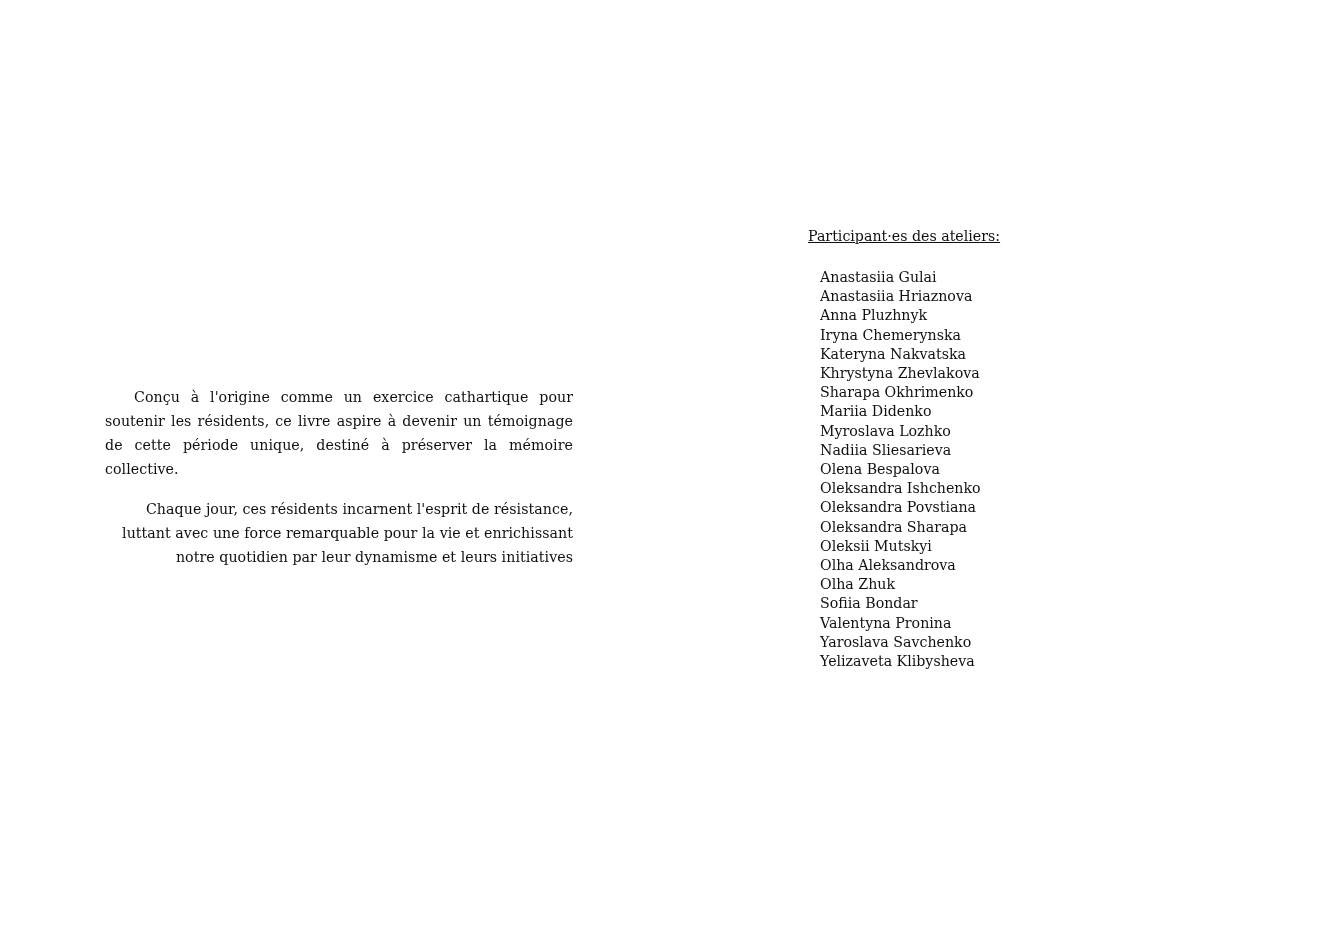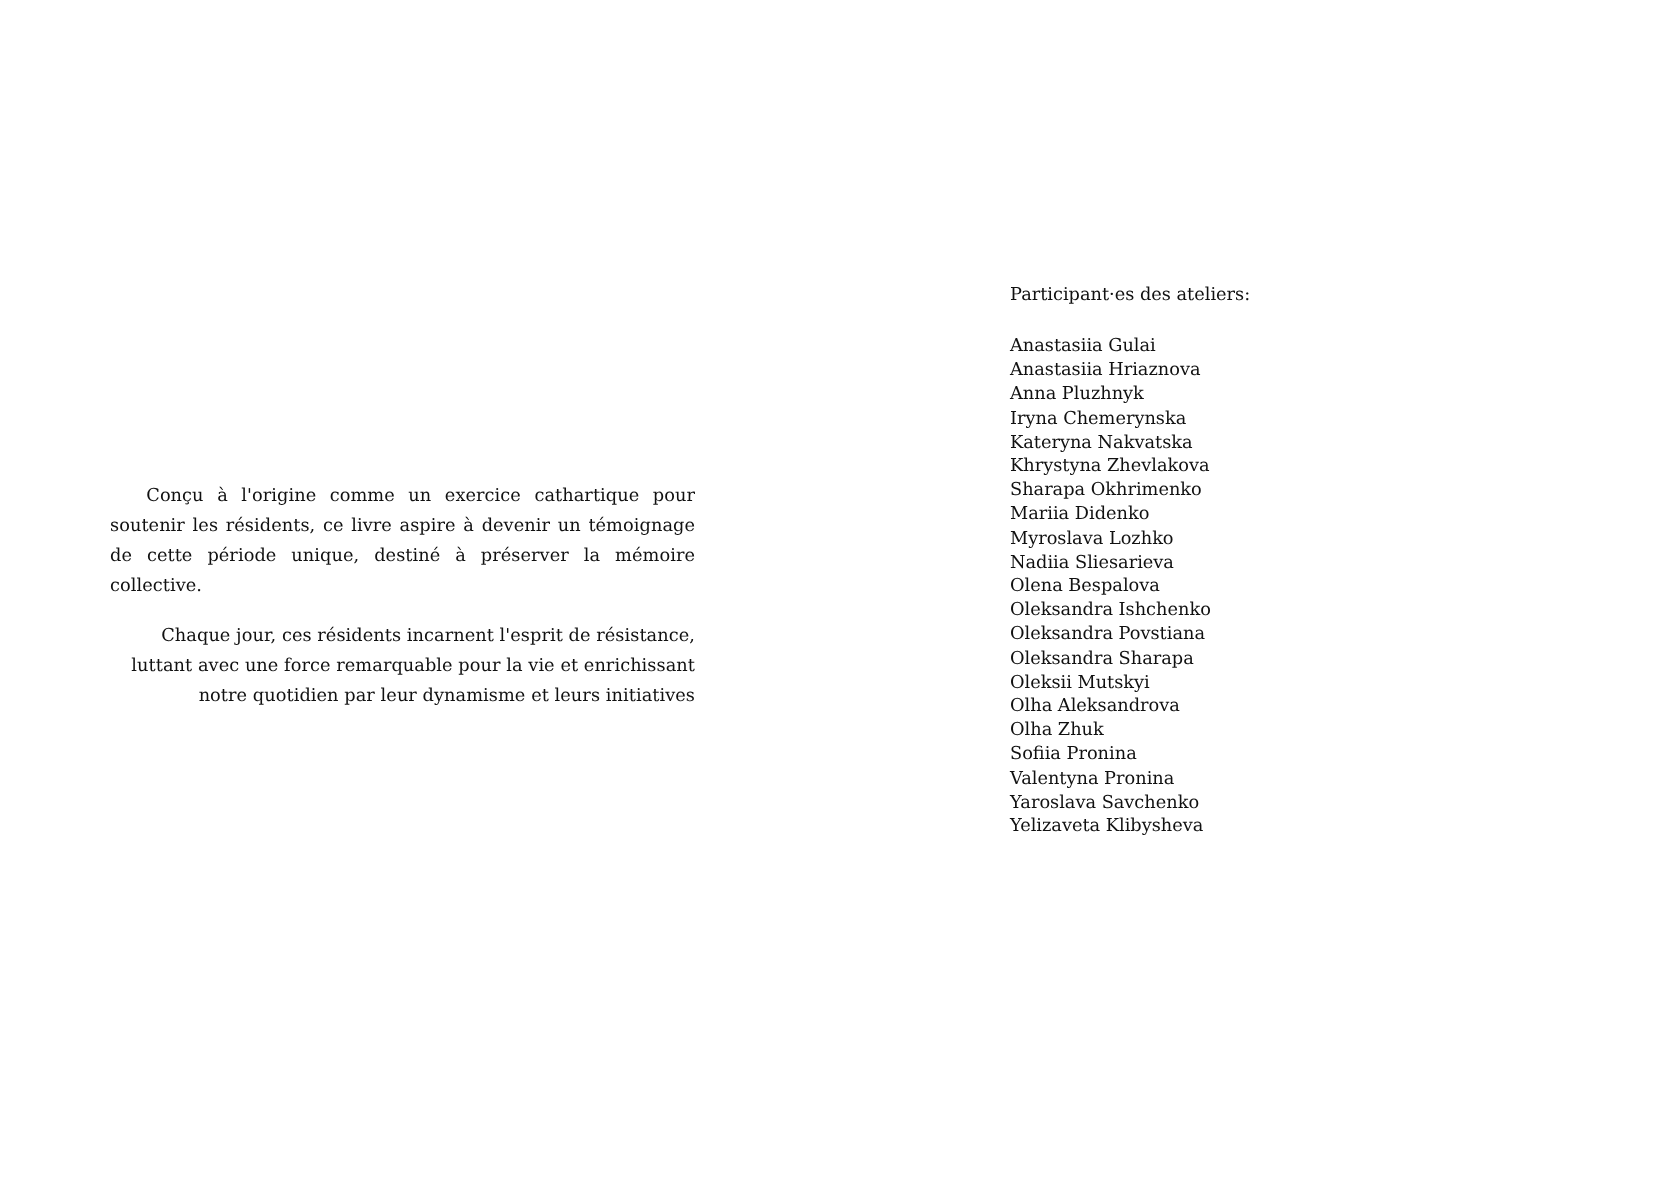--- a/index.html
+++ b/index.html
@@ -17,21 +17,21 @@
   }
 
   .page {
     position: absolute;
     inset: 0;
   }
 
   
   .left-column {
     position: absolute;
-    left: 88px;
+    left: 105px;
     top: 385px;
     width: 468px;
   }
   .body-paragraph {
     margin: 0 0 12px 0;
     font-family: "DejaVu Serif", serif;
     font-size: 14.2px;
     line-height: 24px;
     text-align: justify;
     text-indent: 29px;
@@ -52,24 +52,25 @@
     left: 808px;
     top: 227px;
     width: 420px;
   }
   .participants-heading {
     margin: 0 0 22px 0;
     font-family: "DejaVu Serif", serif;
     font-size: 14.2px;
     line-height: 19px;
     color: #111111;
+    text-decoration: underline;
   }
   .participants-list {
     list-style: none;
-    margin: 0;
+    margin: 12px;
     padding: 0;
   }
   .participants-list li {
     font-family: "DejaVu Serif", serif;
     font-size: 14.2px;
     line-height: 19.2px;
     color: #111111;
     white-space: nowrap;
   }
 </style>
@@ -96,20 +97,20 @@
       <li>Mariia Didenko</li>
       <li>Myroslava Lozhko</li>
       <li>Nadiia Sliesarieva</li>
       <li>Olena Bespalova</li>
       <li>Oleksandra Ishchenko</li>
       <li>Oleksandra Povstiana</li>
       <li>Oleksandra Sharapa</li>
       <li>Oleksii Mutskyi</li>
       <li>Olha Aleksandrova</li>
       <li>Olha Zhuk</li>
-      <li>Sofiia Pronina</li>
+      <li>Sofiia Bondar</li>
       <li>Valentyna Pronina</li>
       <li>Yaroslava Savchenko</li>
       <li>Yelizaveta Klibysheva</li>
     </ul>
   </div>
 
 </div>
 
 </body></html>

